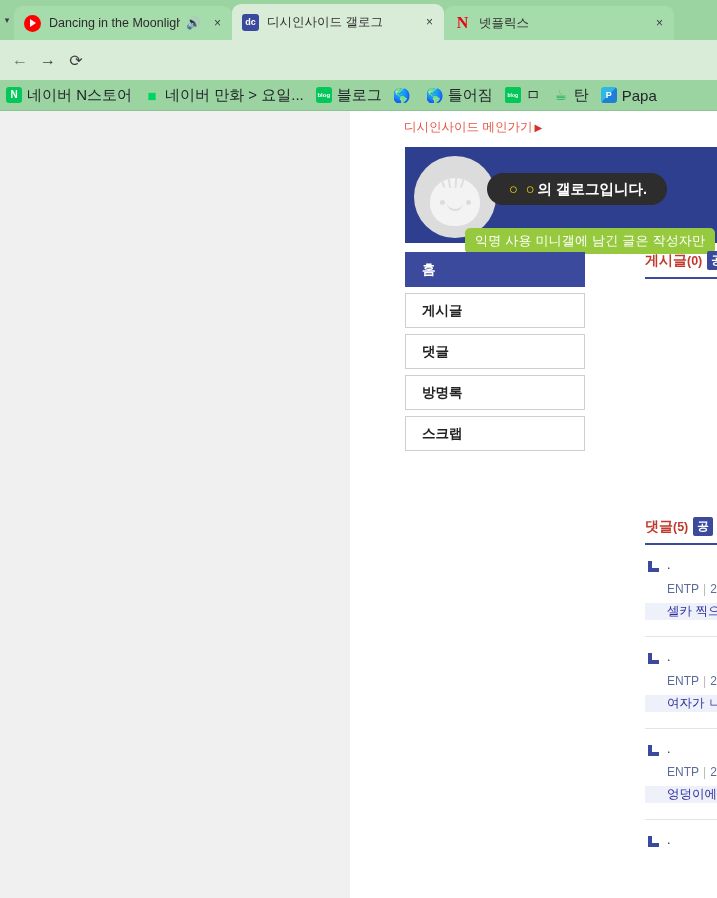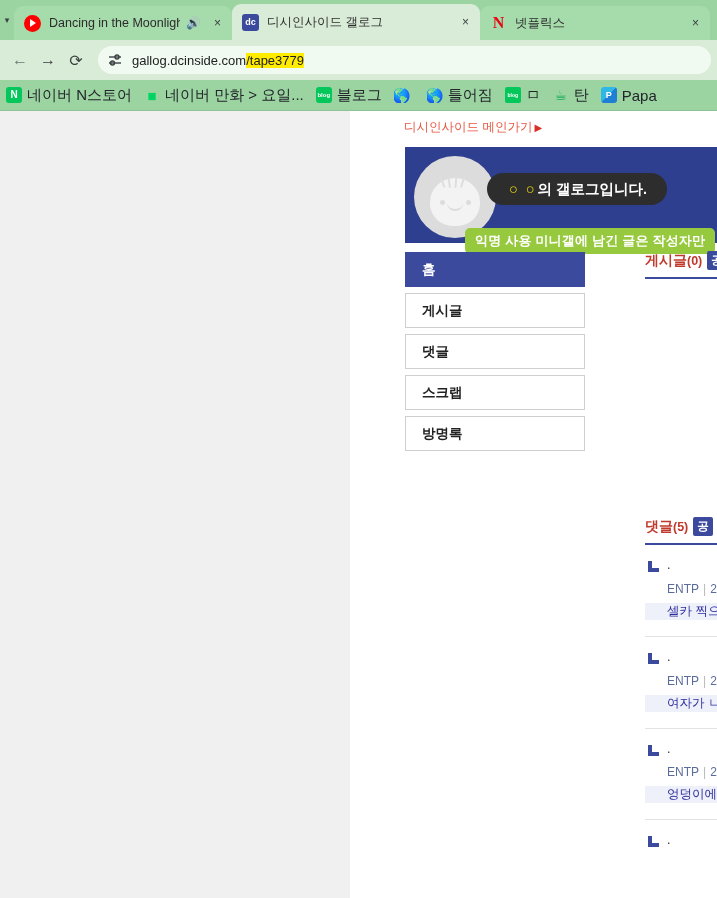--- a/index.html
+++ b/index.html
@@ -279,21 +279,21 @@
     position: absolute;
     left: 60px; top: 81px;
     height: 26px;
     background: #96c93d;
     border-radius: 5px;
     display: flex;
     align-items: center;
     padding: 0 10px;
     color: #ffffff;
     font-size: 13px;
-    font-weight: bold;
+    font-weight: normal;
     white-space: nowrap;
     letter-spacing: 0.2px;
   }
 
   
   #nav-menu {
     position: absolute;
     left: 55px; top: 141px;
     width: 180px;
   }
@@ -402,48 +402,37 @@
   <div id="tabstrip">
     <div class="tabstrip-left-arrow">▾</div>
 
     <div class="tab inactive" style="width:218px">
       <span class="tab-favicon fav-youtube"></span>
       <span class="tab-title">Dancing in the Moonlight</span>
       <span class="tab-audio">🔊</span>
       <span class="tab-close">×</span>
     </div>
 
-    <div class="tab active" style="width:248px">
+    <div class="tab active" style="width:212px">
       <span class="tab-favicon fav-dc">dc</span>
       <span class="tab-title">디시인사이드 갤로그</span>
       <span class="tab-close" style="margin-left:auto">×</span>
     </div>
 
     <div class="tab inactive" style="width:230px">
       <span class="tab-favicon fav-netflix">N</span>
       <span class="tab-title">넷플릭스</span>
       <span class="tab-close" style="margin-left:auto">×</span>
     </div>
   </div>
 
   <div id="toolbar">
     <div class="nav-btn back">←</div>
     <div class="nav-btn">→</div>
     <div class="nav-btn">⟳</div>
-    <div id="omnibox">
-      <span class="omni-icon">
-        <svg width="16" height="16" viewBox="0 0 16 16" aria-hidden="true">
-          <line x1="2" y1="5" x2="14" y2="5" stroke="#3c4043" stroke-width="1.4"></line>
-          <line x1="2" y1="11" x2="14" y2="11" stroke="#3c4043" stroke-width="1.4"></line>
-          <circle cx="10" cy="5" r="2" fill="none" stroke="#3c4043" stroke-width="1.4"></circle>
-          <circle cx="5.5" cy="11" r="2" fill="none" stroke="#3c4043" stroke-width="1.4"></circle>
-        </svg>
-      </span>
-      <span id="url-text"><span class="url-host">gallog.dcinside.com</span><span class="url-path">/tape3779</span></span>
-    </div>
   </div>
 
   <div id="bookmarks">
     <div class="bm">
       <span class="bm-icon ic-nstore">N</span>
       <span class="bm-label">네이버 N스토어</span>
     </div>
     <div class="bm">
       <span class="bm-icon ic-naverwebtoon">■</span>
       <span class="bm-label">네이버 만화 &gt; 요일...</span>
@@ -501,22 +490,22 @@
         <span class="nick-sym">○ ○</span>
           <span>의 갤로그입니다.</span>
       </div>
       <div id="notice-badge">익명 사용 미니갤에 남긴 글은 작성자만</div>
     </div>
 
     <div id="nav-menu">
       <div class="nav-item active">홈</div>
       <div class="nav-item">게시글</div>
       <div class="nav-item">댓글</div>
+      <div class="nav-item">방명록</div>
       <div class="nav-item">스크랩</div>
-      <div class="nav-item">방명록</div>
     </div>
 
     <div id="right-col">
 
       <div id="posts-section">
         <div class="section-head">
           <span class="section-title">게시글</span>
           <span class="section-count">(0)</span>
           <span class="section-tag">공</span>
         </div>

